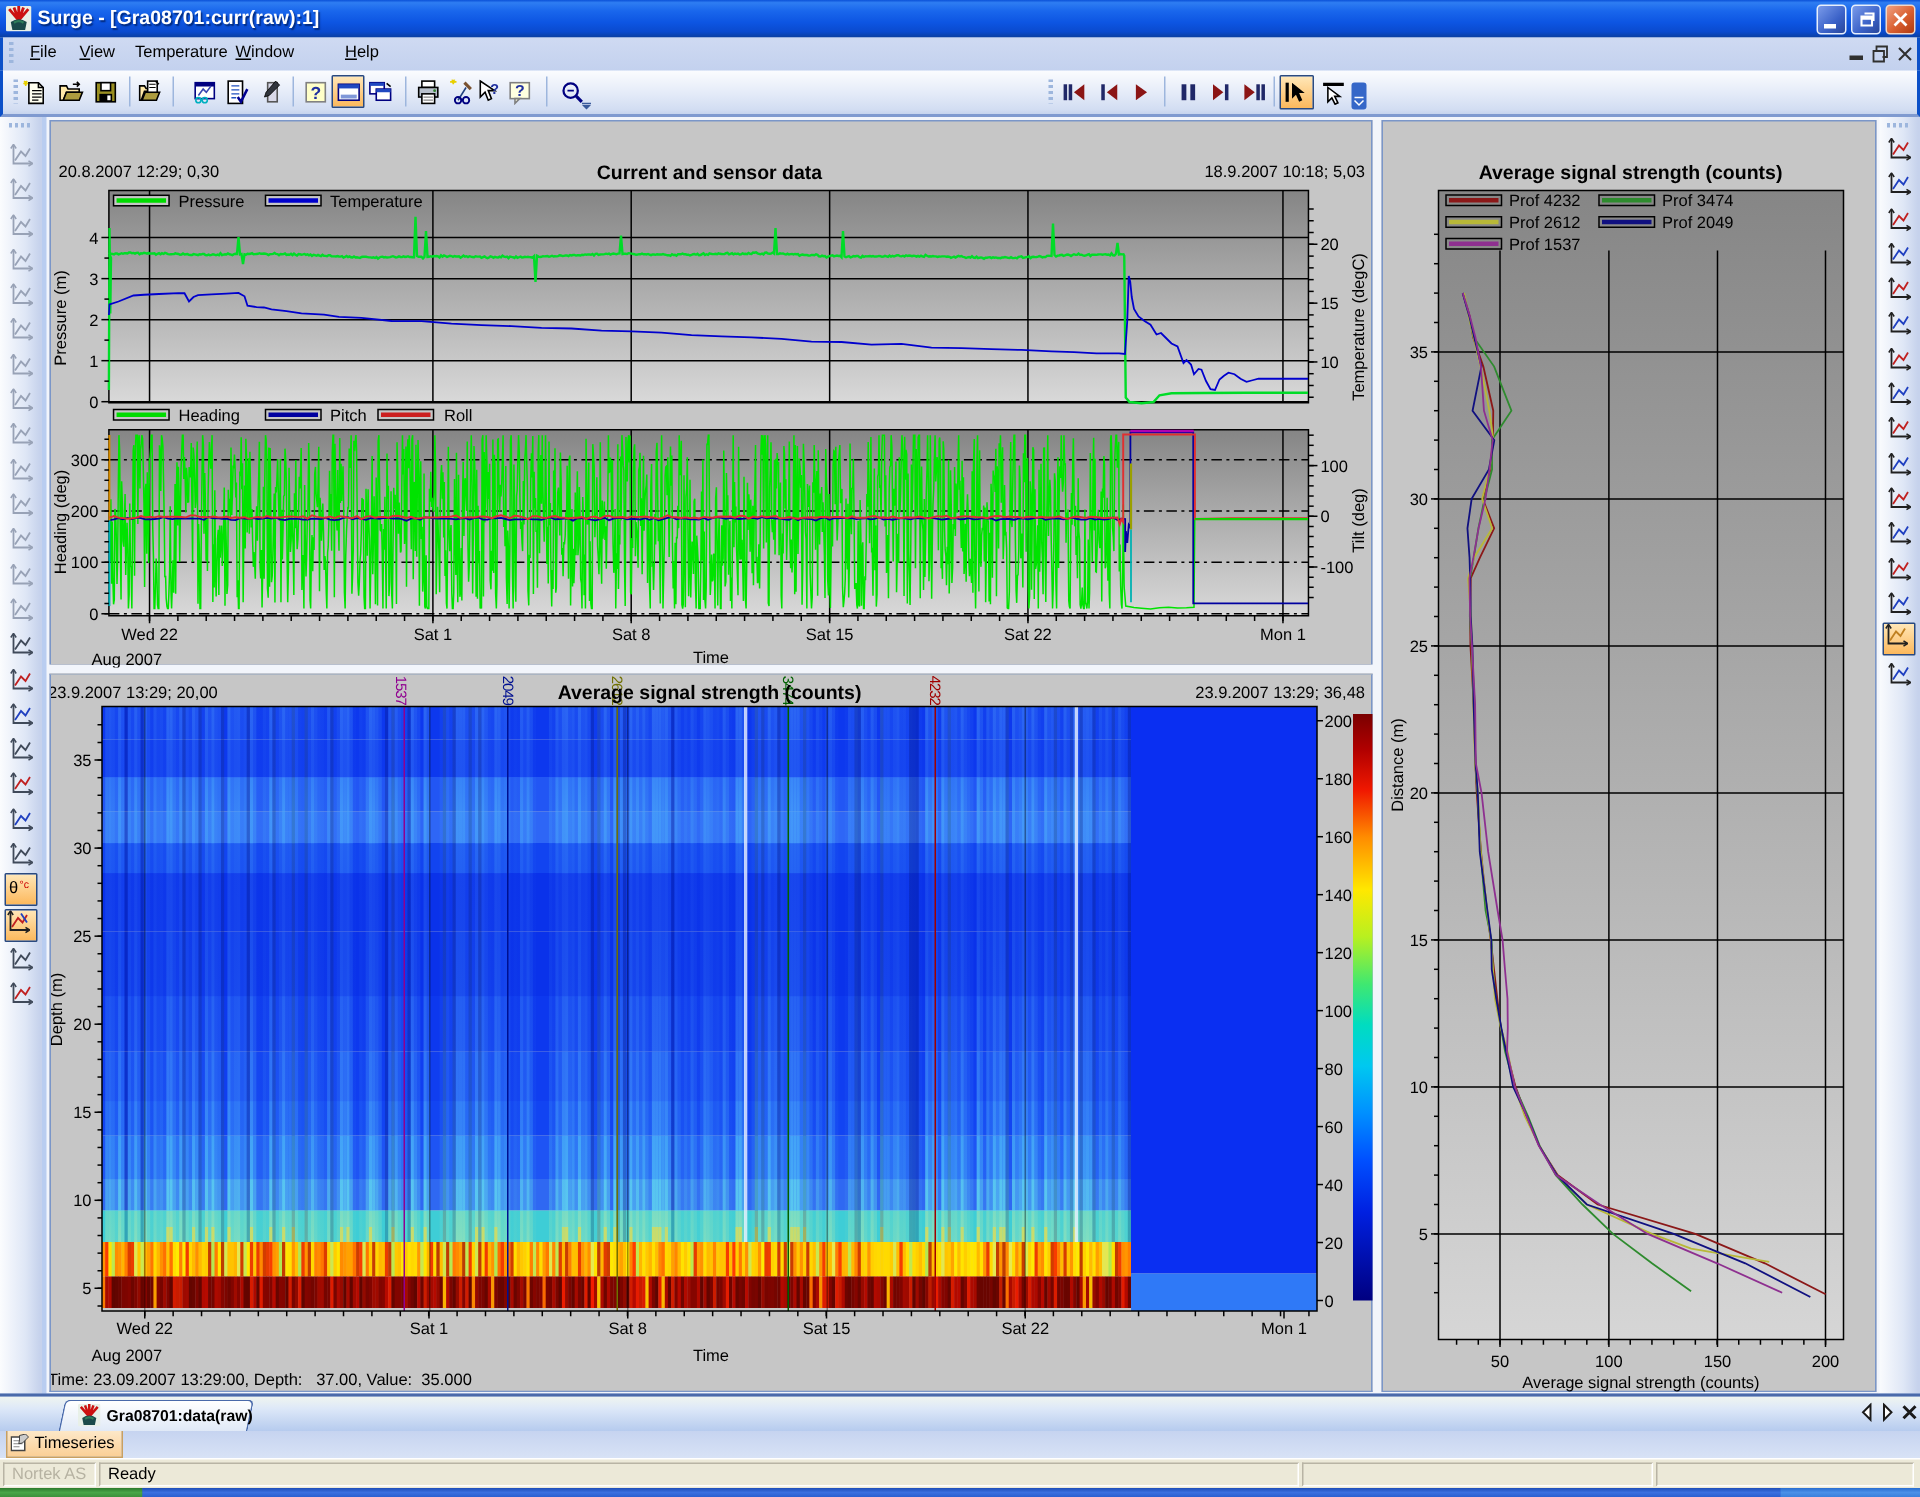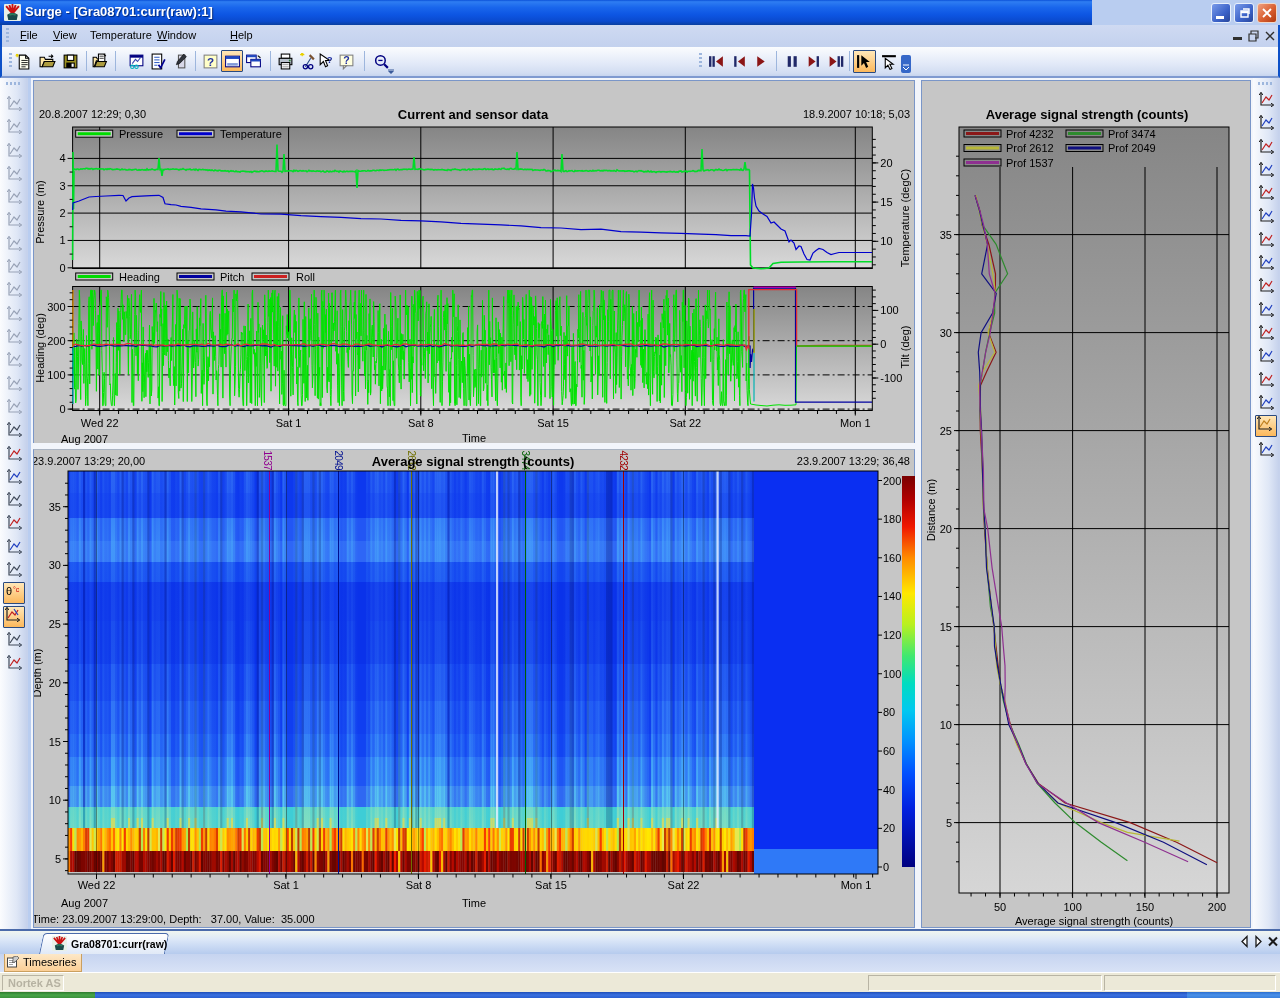--- a/index.html
+++ b/index.html
@@ -4,21 +4,21 @@
 body{width:1280px;height:998px;overflow:hidden;font-family:"Liberation Sans", sans-serif;font-size:11px;position:relative;background:#b9cdf0}
 .abs{position:absolute}
 .tbtn{position:absolute;width:22px;height:22px;display:flex;align-items:center;justify-content:center}
 .tsep{position:absolute;width:1px;height:20px;background:#9db6dd;top:4px}
 .hl{background:linear-gradient(#ffe7b8,#fcb85c);border:1px solid #2a4a80;border-radius:1px}
 .hdr{position:absolute;left:0;top:0;right:0;height:21px;
  background:linear-gradient(180deg,#fdfeff 0,#e8effb 40%,#cddcf4 70%,#bed2f0 100%);
  border-bottom:1px solid #92aede;font-weight:bold;color:#15284b;line-height:21px}
 .panel{position:absolute;background:#c6c6c6;border:1px solid #7a96c8}
 </style></head><body>
-<div class="abs" style="left:0;top:0;width:1092px;height:25px;background:linear-gradient(180deg,#0b51d8 0,#2e7df2 7%,#1966ec 30%,#0d55e2 60%,#0a4ace 85%,#0a3f9f 100%)">
+<div class="abs" style="left:0;top:0;width:1280px;height:25px;background:linear-gradient(180deg,#0b51d8 0,#2e7df2 7%,#1966ec 30%,#0d55e2 60%,#0a4ace 85%,#0a3f9f 100%)">
     <div class="abs" style="left:4px;top:4px"><svg width="17" height="17" viewBox="0 0 16 16">
         <rect x="0" y="0" width="16" height="16" fill="#e8f0e8" rx="1"></rect>
         <path d="M8 9 L2 2 M8 9 L5 1 M8 9 L8 0 M8 9 L11 1 M8 9 L14 2" stroke="#cc1111" stroke-width="1.8" fill="none"></path>
         <path d="M3 10 Q8 6.5 13 10 L12 15 L4 15 Z" fill="#1a4a4a"></path>
         <path d="M5 10.5 Q8 8.5 11 10.5" stroke="#2e7d5a" stroke-width="1.5" fill="none"></path>
       </svg></div>
     <div class="abs" style="left:25px;top:4px;font-size:13px;font-weight:bold;color:#fff;text-shadow:1px 1px 1px #00287a">Surge - [Gra08701:curr(raw):1]</div>
     <div class="abs" style="left:1211px;top:3px;width:20px;height:20px;border-radius:3px;border:1px solid #e8f0fc;background:linear-gradient(135deg,#7a9bea,#3b62c8 60%,#28469a)">
       <div class="abs" style="left:4px;top:12px;width:8px;height:3px;background:#fff"></div>
     </div>
@@ -2030,37 +2030,40 @@
     </div>
   </div>
 <div class="abs" style="left:0;top:929px;width:1280px;height:25px;background:linear-gradient(180deg,#f0f5f0 0,#dde8f8 35%,#b6cbee 100%);border-top:2px solid #4a6aaa">
     <div class="abs" style="left:41px;top:2px;width:126px;height:23px;background:linear-gradient(180deg,#ffffff,#dde7f6);border:1px solid #4a6aaa;border-bottom:none;border-radius:4px 4px 0 0;transform:skewX(-12deg)"></div>
     <div class="abs" style="left:52px;top:5px"><svg width="15" height="15" viewBox="0 0 16 16">
         <rect x="0" y="0" width="16" height="16" fill="#e8f0e8" rx="1"></rect>
         <path d="M8 9 L2 2 M8 9 L5 1 M8 9 L8 0 M8 9 L11 1 M8 9 L14 2" stroke="#cc1111" stroke-width="1.8" fill="none"></path>
         <path d="M3 10 Q8 6.5 13 10 L12 15 L4 15 Z" fill="#1a4a4a"></path>
         <path d="M5 10.5 Q8 8.5 11 10.5" stroke="#2e7d5a" stroke-width="1.5" fill="none"></path>
       </svg></div>
-    <div class="abs" style="left:71px;top:7px;font-weight:bold;font-size:10.5px">Gra08701:curr(raw)</div>
+    <div class="abs" style="left:71px;top:7px;font-weight:bold;font-size:10.5px">Gra08701:data(raw)</div>
     <svg class="abs" style="left:1240px;top:4px" width="38" height="13" viewBox="0 0 38 13">
       <path d="M7 1.5l-5 5 5 5z" fill="#fff" stroke="#1a1a1a" stroke-width="1.3"></path>
       <path d="M16 1.5l5 5-5 5z" fill="#fff" stroke="#1a1a1a" stroke-width="1.3"></path>
       <path d="M29 2.5l8 8M37 2.5l-8 8" stroke="#1a1a1a" stroke-width="2"></path>
     </svg>
   </div>
 <div class="abs" style="left:0;top:954px;width:1280px;height:18px;background:linear-gradient(180deg,#c6d4f0,#d8e2f6)">
     <div class="abs" style="left:4px;top:0;width:78px;height:18px;background:linear-gradient(180deg,#fde8c8,#fbcf96);border:1px solid #caa060;border-top:none"><svg width="13" height="12" viewBox="0 0 13 12" style="margin:2px 0 0 2px">
         <rect x="0.5" y="2" width="9" height="9" fill="#fff" stroke="#444"></rect>
         <path d="M2 4.5h6M2 6.5h6M2 8.5h4" stroke="#888" stroke-width="0.8"></path>
         <path d="M6 1l4-1 2 2-4 4-2.5 0.5 0.5-2.5z" fill="#ccc" stroke="#333" stroke-width="0.6"></path>
       </svg><span style="position:absolute;left:18px;top:2px">Timeseries</span></div>
   </div>
 <div class="abs" style="left:0;top:972px;width:1280px;height:20px;background:#ece9d8;border-top:1px solid #fff">
     <div class="abs" style="left:2px;top:2px;width:62px;height:16px;border:1px solid #b8b4a4;border-bottom-color:#fff;border-right-color:#fff">
-      <span style="position:absolute;left:5px;top:1px;font-weight:bold;color:#b6b2a2">Nortek AS</span>
+      <span style="position:absolute;left:5px;top:1px;font-weight:normal;color:#b6b2a2">Nortek AS</span>
+    </div>
+    <div class="abs" style="left:66px;top:2px;width:800px;height:16px;border:1px solid #b8b4a4;border-bottom-color:#fff;border-right-color:#fff">
+      <span style="position:absolute;left:5px;top:1px;color:#000">Ready</span>
     </div>
     <div class="abs" style="left:868px;top:2px;width:234px;height:16px;border:1px solid #b8b4a4;border-bottom-color:#fff;border-right-color:#fff"></div>
     <div class="abs" style="left:1104px;top:2px;width:172px;height:16px;border:1px solid #b8b4a4;border-bottom-color:#fff;border-right-color:#fff"></div>
   </div>
 <div class="abs" style="left:0;top:992px;width:1280px;height:6px;background:#2a5fd0">
     <div class="abs" style="left:0;top:0;width:95px;height:6px;background:linear-gradient(180deg,#2d7a2d 0,#48a648 50%,#3c903c 100%)"></div>
     <div class="abs" style="left:95px;top:0;width:1092px;height:6px;background:linear-gradient(180deg,#1e4eb8 0,#3a70e0 50%,#2a5fd0 100%)"></div>
     <div class="abs" style="left:1187px;top:0;width:93px;height:6px;background:linear-gradient(180deg,#2a6ed0 0,#4a90e8 50%,#3a80dc 100%)"></div>
   </div>
 </body></html>

